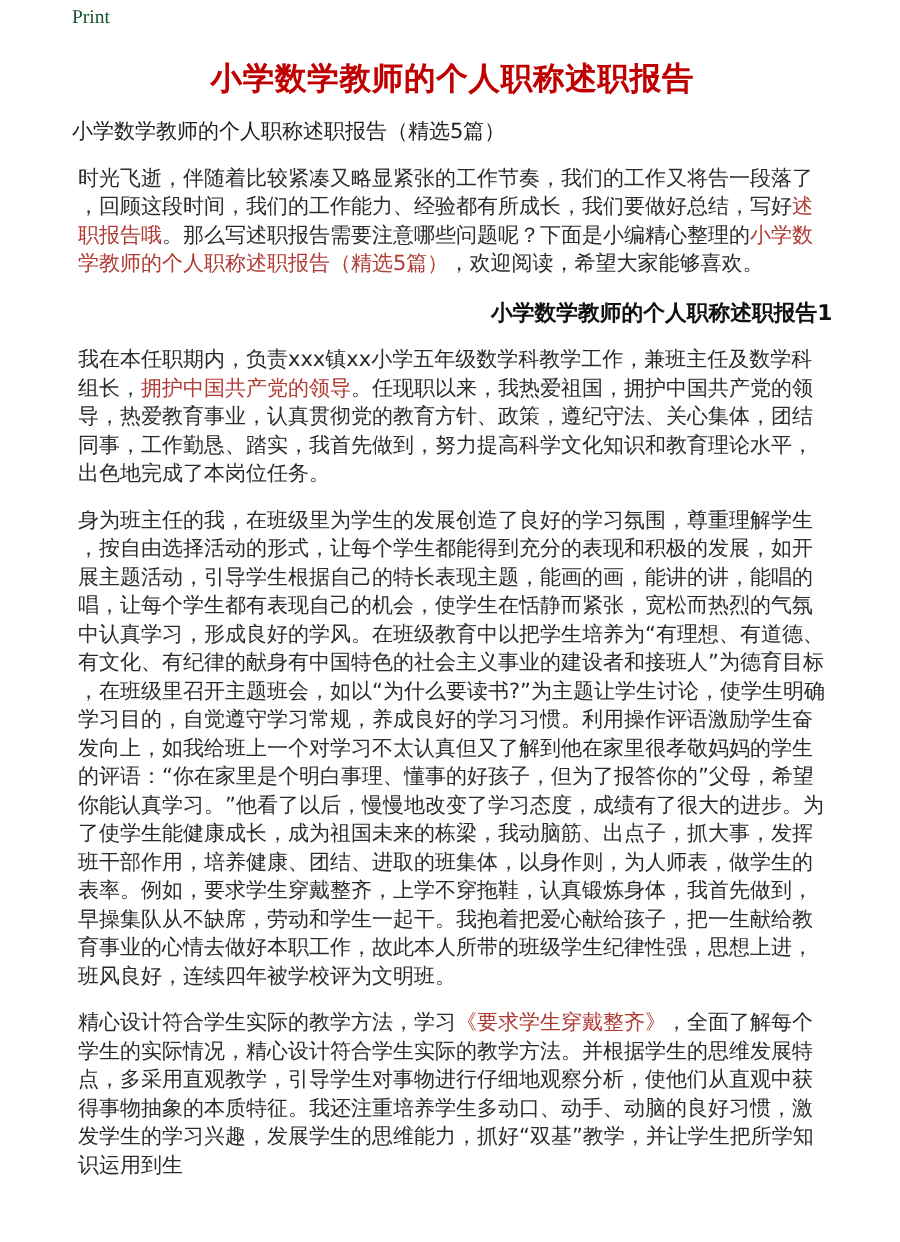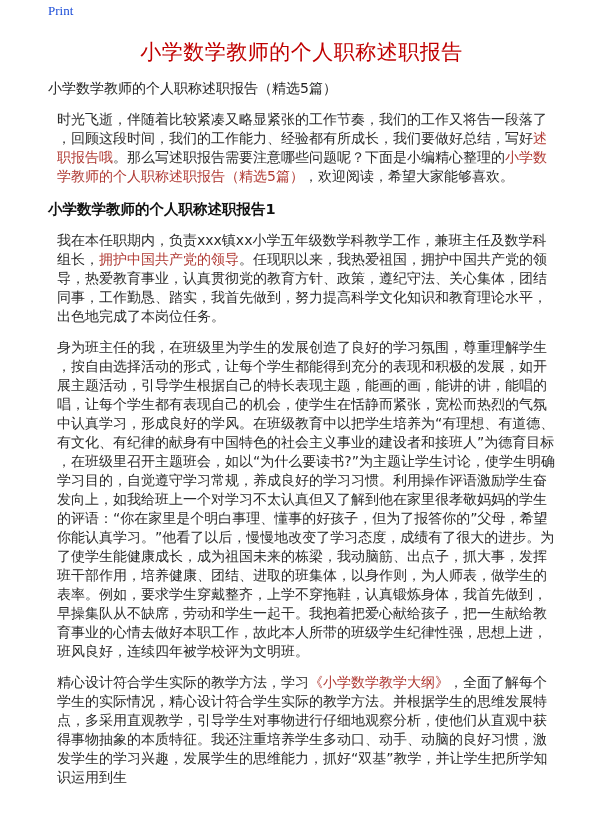--- a/index.html
+++ b/index.html
@@ -16,52 +16,53 @@
     font-family: "DejaVu Sans", sans-serif;
     color: #2b2b2b;
   }
   .content {
     padding: 0 45px 0 48px;
   }
   .print-label {
     display: inline-block;
     font-family: "Liberation Serif", serif;
     font-size: 13px;
-    color: #1d4ed8;
+    color: #14532d;
     cursor: pointer;
   }
   .doc-title {
     font-size: 21px;
     line-height: 26px;
-    font-weight: normal;
+    font-weight: bold;
     text-align: center;
     margin: 20px 0 0 0;
     color: var(--title-red, #c00000);
     letter-spacing: 0.5px;
   }
   .doc-subtitle {
     font-size: 14px;
     line-height: 19px;
     margin-top: 14px;
     color: #1f1f1f;
   }
   .body-paragraph {
     font-size: 14px;
     line-height: 19px;
-    margin: 12px 0 0 9px;
+    margin: 12px 0 0 4px;
     word-break: break-all;
     line-break: anywhere;
     text-align: left;
   }
   .section-heading {
     font-size: 14.5px;
     line-height: 19px;
     font-weight: bold;
     color: #111111;
     margin: 14px 0 0 0;
+    text-align: right;
   }
   .red-text {
     color: var(--hl-red, #b03a34);
   }
 </style>
 </head>
 <body>
 
 <div class="page">
   <div class="content">
@@ -80,17 +81,17 @@
 
     <p class="body-paragraph">
       <span class="run">我在本任职期内，负责xxx镇xx小学五年级数学科教学工作，兼班主任及数学科组长，</span><span class="run red-text">拥护中国共产党的领导</span><span class="run">。任现职以来，我热爱祖国，拥护中国共产党的领导，热爱教育事业，认真贯彻党的教育方针、政策，遵纪守法、关心集体，团结同事，工作勤恳、踏实，我首先做到，努力提高科学文化知识和教育理论水平，出色地完成了本岗位任务。</span>
     </p>
 
     <p class="body-paragraph">
       <span class="run">身为班主任的我，在班级里为学生的发展创造了良好的学习氛围，尊重理解学生，按自由选择活动的形式，让每个学生都能得到充分的表现和积极的发展，如开展主题活动，引导学生根据自己的特长表现主题，能画的画，能讲的讲，能唱的唱，让每个学生都有表现自己的机会，使学生在恬静而紧张，宽松而热烈的气氛中认真学习，形成良好的学风。在班级教育中以把学生培养为“有理想、有道德、有文化、有纪律的献身有中国特色的社会主义事业的建设者和接班人”为德育目标，在班级里召开主题班会，如以“为什么要读书?”为主题让学生讨论，使学生明确学习目的，自觉遵守学习常规，养成良好的学习习惯。利用操作评语激励学生奋发向上，如我给班上一个对学习不太认真但又了解到他在家里很孝敬妈妈的学生的评语：“你在家里是个明白事理、懂事的好孩子，但为了报答你的”父母，希望你能认真学习。”他看了以后，慢慢地改变了学习态度，成绩有了很大的进步。为了使学生能健康成长，成为祖国未来的栋梁，我动脑筋、出点子，抓大事，发挥班干部作用，培养健康、团结、进取的班集体，以身作则，为人师表，做学生的表率。例如，要求学生穿戴整齐，上学不穿拖鞋，认真锻炼身体，我首先做到，早操集队从不缺席，劳动和学生一起干。我抱着把爱心献给孩子，把一生献给教育事业的心情去做好本职工作，故此本人所带的班级学生纪律性强，思想上进，班风良好，连续四年被学校评为文明班。</span>
     </p>
 
     <p class="body-paragraph">
-      <span class="run">精心设计符合学生实际的教学方法，学习</span><span class="run red-text">《小学数学教学大纲》</span><span class="run">，全面了解每个学生的实际情况，精心设计符合学生实际的教学方法。并根据学生的思维发展特点，多采用直观教学，引导学生对事物进行仔细地观察分析，使他们从直观中获得事物抽象的本质特征。我还注重培养学生多动口、动手、动脑的良好习惯，激发学生的学习兴趣，发展学生的思维能力，抓好“双基”教学，并让学生把所学知识运用到生</span>
+      <span class="run">精心设计符合学生实际的教学方法，学习</span><span class="run red-text">《要求学生穿戴整齐》</span><span class="run">，全面了解每个学生的实际情况，精心设计符合学生实际的教学方法。并根据学生的思维发展特点，多采用直观教学，引导学生对事物进行仔细地观察分析，使他们从直观中获得事物抽象的本质特征。我还注重培养学生多动口、动手、动脑的良好习惯，激发学生的学习兴趣，发展学生的思维能力，抓好“双基”教学，并让学生把所学知识运用到生</span>
     </p>
 
   </div>
 </div>
 
 </body></html>

